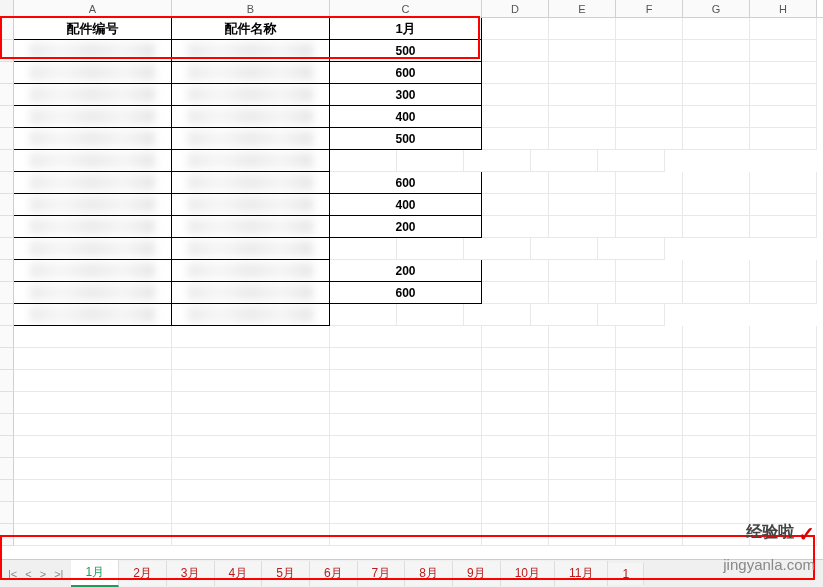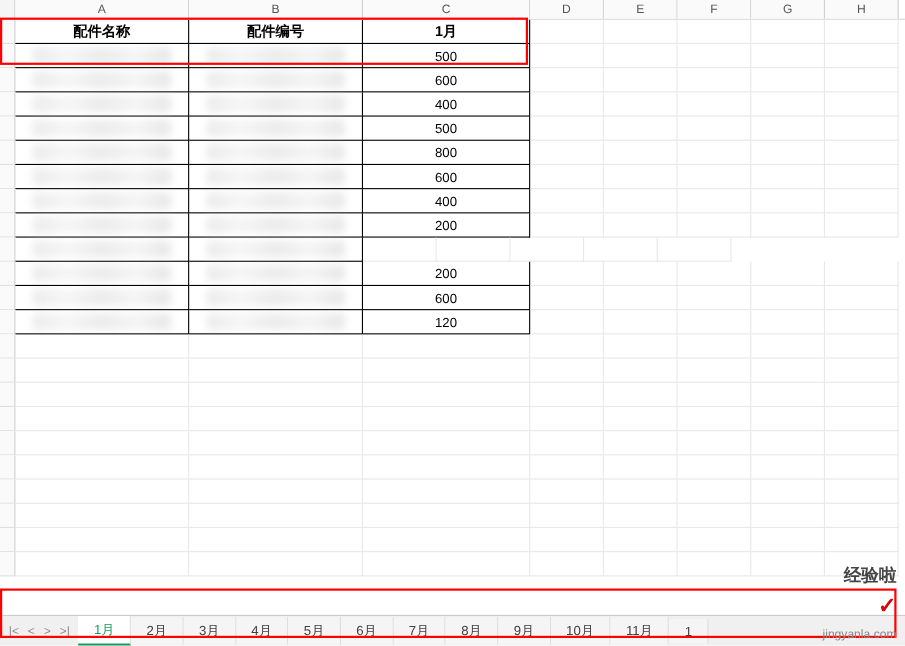--- a/index.html
+++ b/index.html
@@ -60,20 +60,21 @@
       border-bottom: 1px solid #000;
     }
     .header-cell {
       text-align: center;
       font-weight: bold;
       font-size: 13px;
     }
     .val-cell {
       text-align: center;
       font-size: 12px;
+      font-weight: bold;
     }
     .blur-content {
       filter: blur(4px);
       opacity: 0.6;
       background: linear-gradient(90deg, #ddd, #f0f0f0, #ddd, #eee, #d5d5d5);
       width: 80%;
       height: 70%;
       margin: 3px auto;
     }
     .wA { width: 158px; }
@@ -119,53 +120,52 @@
       color: #888;
       font-size: 11px;
     }
     .tab-nav-btn {
       cursor: pointer;
       padding: 0 2px;
     }
     .sheet-tab {
       padding: 4px 14px;
       font-size: 12px;
-      color: #404040;
+      color: #b91c1c;
       cursor: pointer;
       border-right: 1px solid #ddd;
       background: #f5f5f5;
     }
     .sheet-tab.active {
       color: #1a9e5c;
       background: #fff;
       border-bottom: 2px solid #1a9e5c;
       font-weight: 500;
     }
     .watermark {
       position: absolute;
-      bottom: 24px;
+      bottom: 41px;
       right: 8px;
       font-size: 16px;
       font-weight: bold;
       color: #444;
       z-index: 20;
       display: flex;
-      align-items: flex-end;
+      align-items: flex-start;
       gap: 4px;
-      flex-direction: column;
     }
     .watermark .check {
       color: #d00;
       font-size: 20px;
     }
     .watermark-sub {
       position: absolute;
-      bottom: 4px;
+      bottom: 14px;
       right: 8px;
-      font-size: 11px;
+      font-size: 15px;
       color: #888;
       z-index: 20;
       margin-top: 22px;
     }
   </style>
 </head>
 <body>
 
 <div class="col-headers">
   <div class="row-head-spacer"></div>
@@ -176,22 +176,22 @@
   <div class="col-header wOther">E</div>
   <div class="col-header wOther">F</div>
   <div class="col-header wOther">G</div>
   <div class="col-header wOther">H</div>
 </div>
 
 <div class="grid">
 
   <div class="row">
     <div class="row-head"></div>
+    <div class="cell bordered header-cell wA">配件编号</div>
     <div class="cell bordered header-cell wB">配件名称</div>
-    <div class="cell bordered header-cell wA">配件编号</div>
     <div class="cell bordered header-cell wC">1月</div>
     <div class="cell wOther"></div>
     <div class="cell wOther"></div>
     <div class="cell wOther"></div>
     <div class="cell wOther"></div>
     <div class="cell wOther"></div>
   </div>
 
   <div class="row">
     <div class="row-head"></div>
@@ -224,20 +224,35 @@
     <div class="cell wOther"></div>
   </div>
   <div class="row">
     <div class="row-head"></div>
     <div class="cell bordered wA">
         <div class="blur-content"></div>
       </div>
     <div class="cell bordered wB">
         <div class="blur-content"></div>
       </div>
+    <div class="cell bordered val-cell wC">300</div>
+    <div class="cell wOther"></div>
+    <div class="cell wOther"></div>
+    <div class="cell wOther"></div>
+    <div class="cell wOther"></div>
+    <div class="cell wOther"></div>
+  </div>
+  <div class="row">
+    <div class="row-head"></div>
+    <div class="cell bordered wA">
+        <div class="blur-content"></div>
+      </div>
+    <div class="cell bordered wB">
+        <div class="blur-content"></div>
+      </div>
     <div class="cell bordered val-cell wC">400</div>
     <div class="cell wOther"></div>
     <div class="cell wOther"></div>
     <div class="cell wOther"></div>
     <div class="cell wOther"></div>
     <div class="cell wOther"></div>
   </div>
   <div class="row">
     <div class="row-head"></div>
     <div class="cell bordered wA">
@@ -254,21 +269,20 @@
     <div class="cell wOther"></div>
   </div>
   <div class="row">
     <div class="row-head"></div>
     <div class="cell bordered wA">
         <div class="blur-content"></div>
       </div>
     <div class="cell bordered wB">
         <div class="blur-content"></div>
       </div>
-    <div class="cell bordered val-cell wC">800</div>
     <div class="cell wOther"></div>
     <div class="cell wOther"></div>
     <div class="cell wOther"></div>
     <div class="cell wOther"></div>
     <div class="cell wOther"></div>
   </div>
   <div class="row">
     <div class="row-head"></div>
     <div class="cell bordered wA">
         <div class="blur-content"></div>
@@ -358,21 +372,20 @@
     <div class="cell wOther"></div>
   </div>
   <div class="row">
     <div class="row-head"></div>
     <div class="cell bordered wA">
         <div class="blur-content"></div>
       </div>
     <div class="cell bordered wB">
         <div class="blur-content"></div>
       </div>
-    <div class="cell bordered val-cell wC">120</div>
     <div class="cell wOther"></div>
     <div class="cell wOther"></div>
     <div class="cell wOther"></div>
     <div class="cell wOther"></div>
     <div class="cell wOther"></div>
   </div>
 
   <div class="row">
     <div class="row-head"></div>
     <div class="cell wA"></div>

